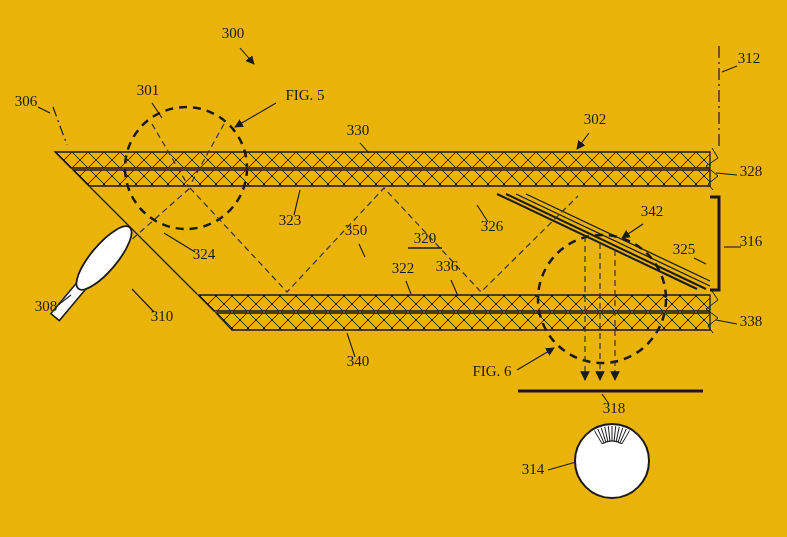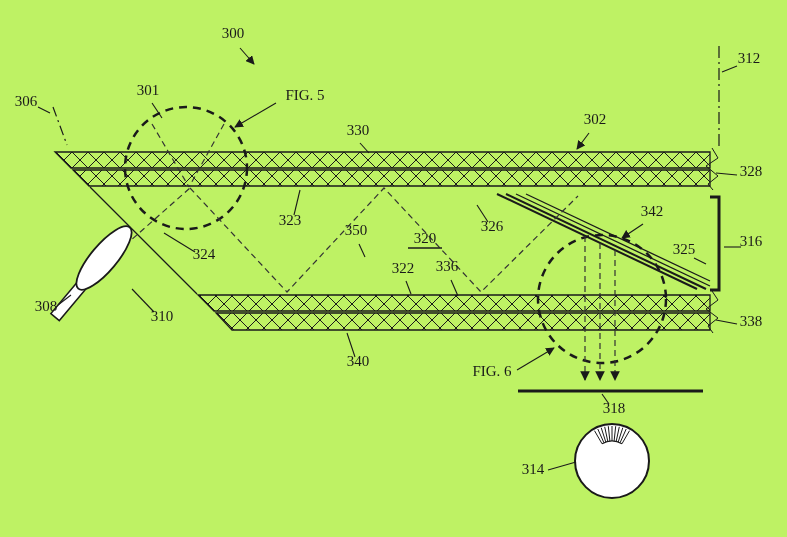--- a/index.html
+++ b/index.html
@@ -1,16 +1,16 @@
 <!DOCTYPE html>
 <html><head>
 <meta charset="utf-8">
 <style>
   html,body{margin:0;padding:0;background:#ffffff;}
-  .stage{position:relative;width:787px;height:537px;background:#bef264;overflow:hidden;
+  .stage{position:relative;width:787px;height:537px;background:#eab308;overflow:hidden;
          font-family:"Liberation Serif","DejaVu Serif",serif;}
   svg{display:block;}
   text{font-family:"Liberation Serif","DejaVu Serif",serif;font-size:15px;fill:#1a1a1a;}
   .callout{font-size:15px;}
 </style>
 </head>
 <body>
 
 <div class="stage">
 <svg width="787" height="537" viewBox="0 0 787 537" xmlns="http://www.w3.org/2000/svg">

